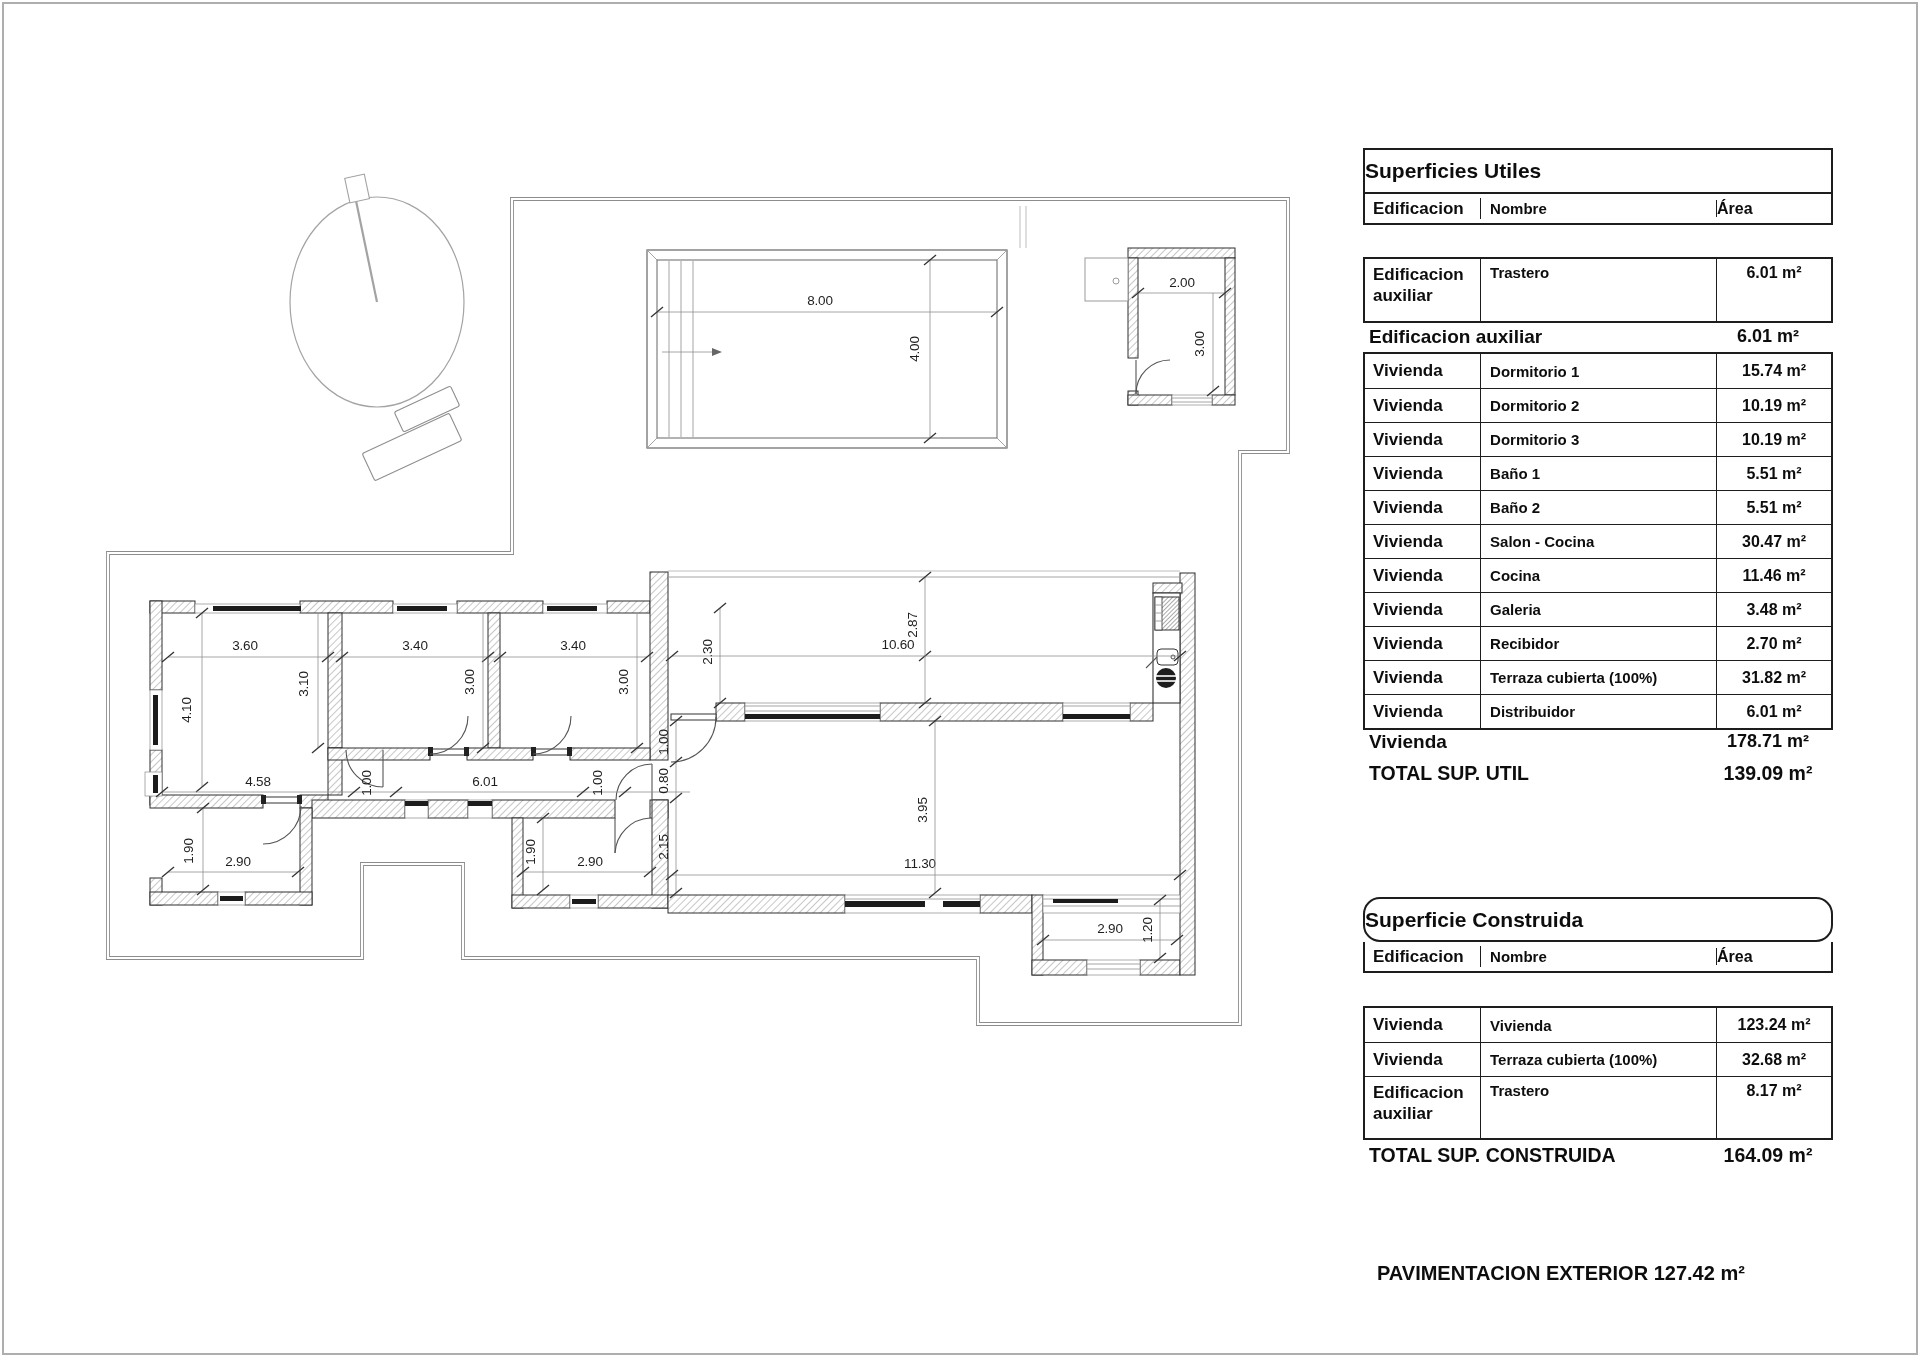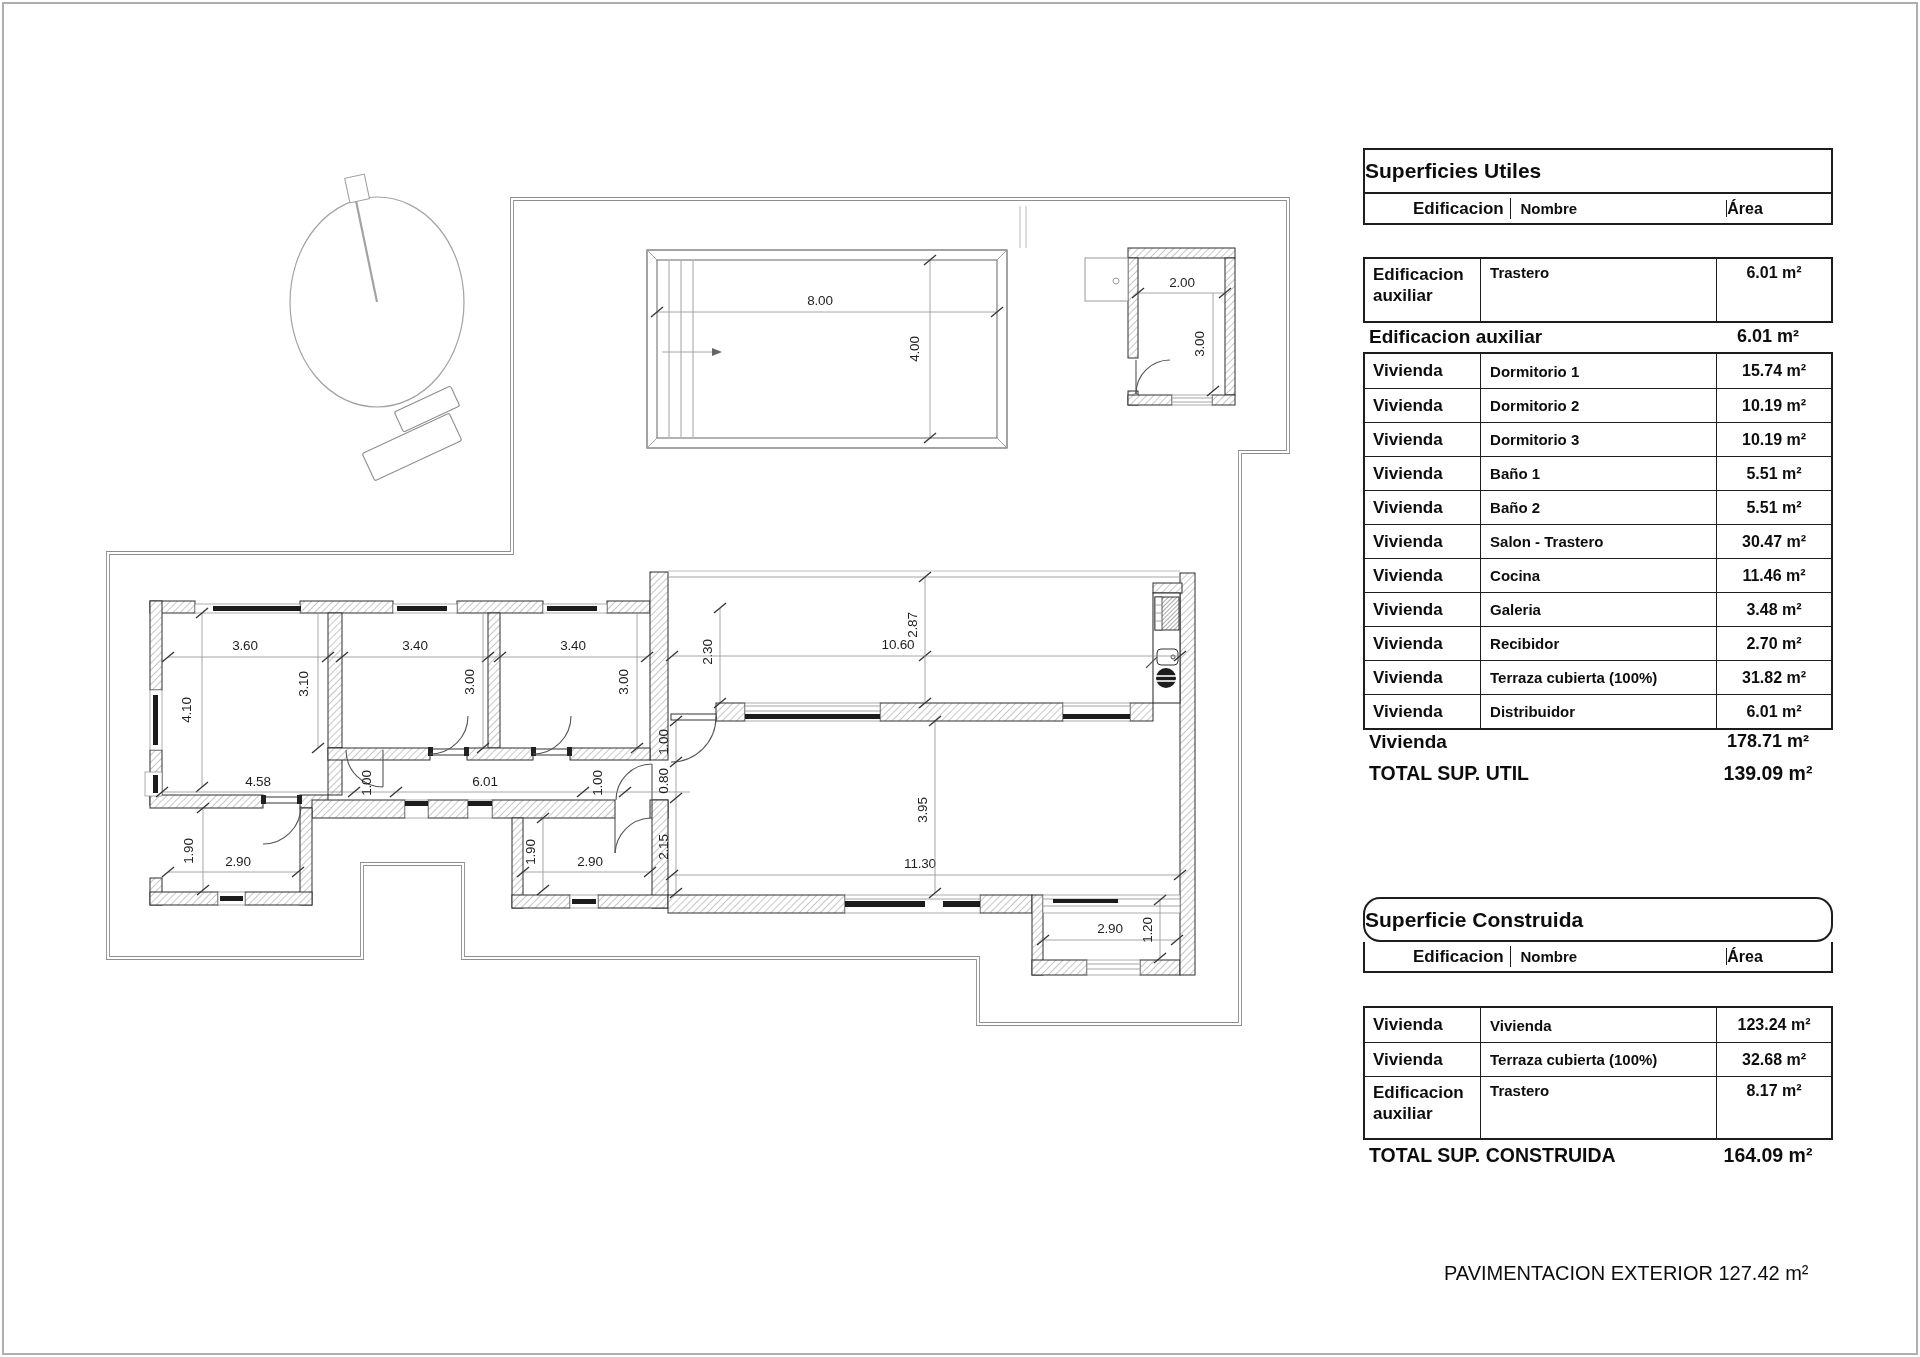--- a/index.html
+++ b/index.html
@@ -24,41 +24,41 @@
   .bd1 {fill:none; stroke:#8d8d8d; stroke-width:4;}
   .bd2 {fill:none; stroke:#ffffff; stroke-width:2.2;}
   .tk  {stroke:#333333; stroke-width:1.3;}
 
   
   .tbl{position:absolute;left:1363px;width:470px;color:#0d0d0d;}
   .t-abs{position:absolute;left:0;width:470px;box-sizing:border-box;}
   .t-title{border:2px solid #1d1d1d;display:flex;align-items:center;
            font-weight:bold;font-size:21px;}
   .t-head{border:2px solid #1d1d1d;border-top:none;display:flex;
-          font-weight:bold;font-size:17px;align-items:center;padding-left:40px;}
+          font-weight:bold;font-size:17px;align-items:center;}
   .t-box{border:2px solid #1d1d1d;}
   .trow{display:flex;font-weight:bold;box-sizing:border-box;}
   .trow + .trow{border-top:1.5px solid #1d1d1d;}
   .c1{width:117px;box-sizing:border-box;padding-left:8px;font-size:17px;
       border-right:1.5px solid #1d1d1d;line-height:1.25;}
   .c2{width:238px;box-sizing:border-box;padding-left:9px;font-size:15px;
       border-right:1.5px solid #1d1d1d;}
   .c3{width:115px;box-sizing:border-box;text-align:left;font-size:16px;}
   .row-std{height:34px;}
   .row-std .c1,.row-std .c2,.row-std .c3{display:flex;align-items:center;}
   .row-std .c3{justify-content:center;}
   .row-tall{height:62px;}
   .row-tall .c1,.row-tall .c2,.row-tall .c3{padding-top:5px;}
   .row-tall .c3{text-align:center;}
   .subrow{display:flex;font-weight:bold;align-items:center;}
   .subrow .sl{flex:1;padding-left:6px;font-size:19px;}
   .subrow .sv{width:130px;text-align:center;font-size:18px;}
   .totrow .sl{font-size:19.5px;}
   .totrow .sv{font-size:19.5px;}
-  .footer-note{position:absolute;left:1444px;top:1262px;font-weight:normal;
+  .footer-note{position:absolute;left:1377px;top:1262px;font-weight:bold;
                font-size:20px;color:#0d0d0d;white-space:nowrap;}
 </style>
 </head>
 <body>
 
 <div class="frame"></div>
 
 <svg id="plan" width="1920" height="1357" viewBox="0 0 1920 1357">
   <defs>
     <pattern id="h" patternUnits="userSpaceOnUse" width="5" height="5" patternTransform="rotate(45)">
@@ -472,21 +472,21 @@
       <div class="c2">Baño 1</div>
       <div class="c3">5.51 m²</div>
     </div>
     <div class="trow row-std">
       <div class="c1">Vivienda</div>
       <div class="c2">Baño 2</div>
       <div class="c3">5.51 m²</div>
     </div>
     <div class="trow row-std">
       <div class="c1">Vivienda</div>
-      <div class="c2">Salon - Trastero</div>
+      <div class="c2">Salon - Cocina</div>
       <div class="c3">30.47 m²</div>
     </div>
     <div class="trow row-std">
       <div class="c1">Vivienda</div>
       <div class="c2">Cocina</div>
       <div class="c3">11.46 m²</div>
     </div>
     <div class="trow row-std">
       <div class="c1">Vivienda</div>
       <div class="c2">Galeria</div>

